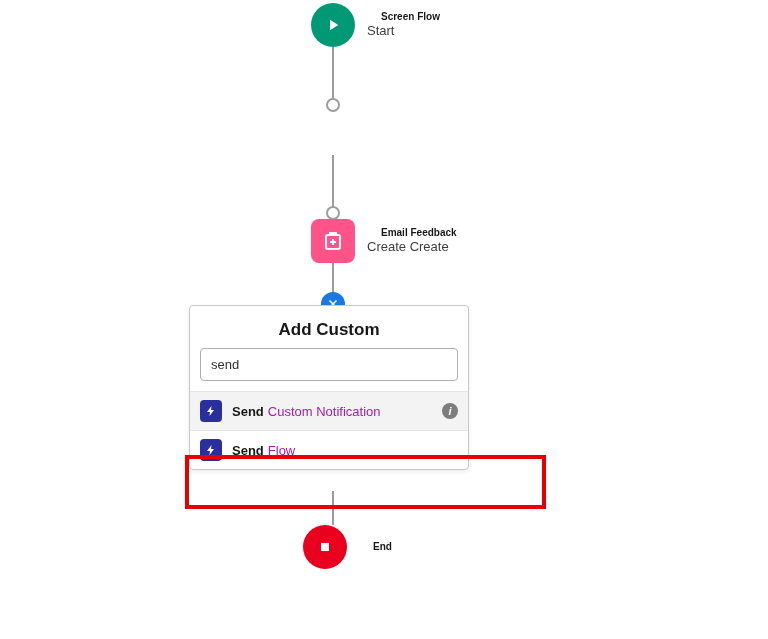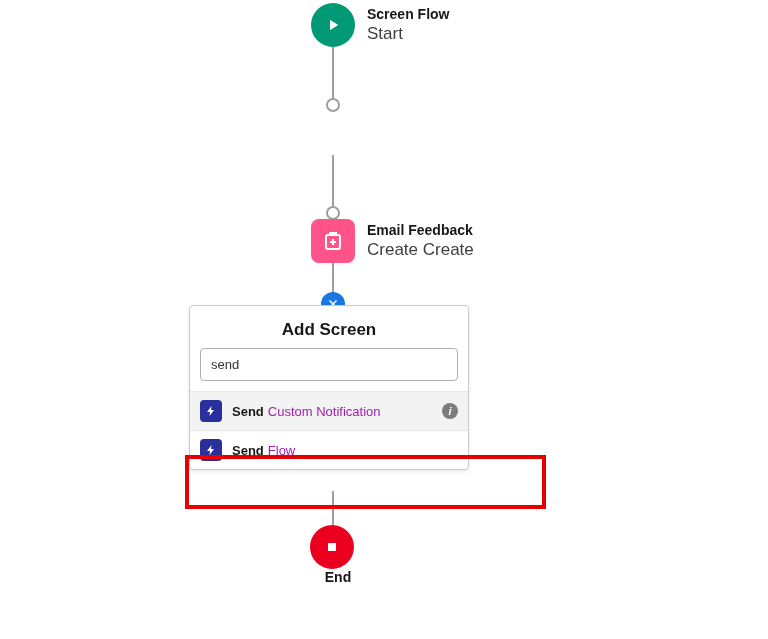--- a/index.html
+++ b/index.html
@@ -1,22 +1,22 @@
 <!DOCTYPE html>
 <html><head>
 <meta charset="utf-8">
 <style>
   html,body{margin:0;padding:0;width:768px;height:639px;font-family:-apple-system,BlinkMacSystemFont,"Segoe UI",Arial,sans-serif;background:#fff;color:#181818;}
   .canvas{position:relative;width:768px;height:639px;}
   .node{position:absolute;display:flex;align-items:center;}
   .icon-box{width:44px;height:44px;border-radius:8px;display:flex;align-items:center;justify-content:center;flex:0 0 44px;}
   .icon-circle{width:44px;height:44px;border-radius:50%;display:flex;align-items:center;justify-content:center;flex:0 0 44px;}
   .lbl{margin-left:12px;line-height:1.25;}
-  .lbl .t{font-weight:700;font-size:14px;}
-  .lbl .s{font-size:17px;color:#3e3e3e;}
+  .lbl .t{font-weight:700;font-size:10px;margin-left:14px;}
+  .lbl .s{font-size:13px;color:#3e3e3e;}
   .connector{position:absolute;width:2px;background:#9d9d9d;left:50%;transform:translateX(-1px);}
   .mini-circle{position:absolute;width:10px;height:10px;border:2px solid #9d9d9d;background:#fff;border-radius:50%;}
   .close-btn{position:absolute;width:24px;height:24px;border-radius:50%;background:#1b78e2;display:flex;align-items:center;justify-content:center;cursor:pointer;}
   .panel{position:absolute;left:189px;top:305px;width:278px;background:#fff;border:1px solid #c9c9c9;border-radius:4px;box-shadow:0 2px 4px rgba(0,0,0,.08);}
   .panel-title{text-align:center;font-weight:700;font-size:17px;padding:14px 0 8px;}
   .search-wrap{padding:0 10px 10px;}
   .search{width:100%;box-sizing:border-box;border:1px solid #b0b0b0;border-radius:4px;padding:8px 10px;font-size:13px;color:#333;}
   .result-row{display:flex;align-items:center;padding:8px 10px;font-size:13px;border-top:1px solid #e5e5e5;cursor:pointer;}
   .result-row.first{background:#f3f3f3;}
   .bolt{width:22px;height:22px;border-radius:4px;background:#2a2f9e;display:flex;align-items:center;justify-content:center;margin-right:10px;flex:0 0 22px;}
@@ -68,21 +68,21 @@
   </div>
 
   <div class="close-btn" style="left:321px;top:292px;">
     <svg width="12" height="12" viewBox="0 0 24 24" stroke="#fff" stroke-width="3">
         <line x1="5" y1="5" x2="19" y2="19"></line>
         <line x1="19" y1="5" x2="5" y2="19"></line>
       </svg>
   </div>
 
   <div class="panel">
-    <div class="panel-title">Add Screen</div>
+    <div class="panel-title">Add Custom</div>
     <div class="search-wrap">
       <input class="search" type="text" value="send" style="">
     </div>
     <div class="result-row first">
       <div class="bolt">
         <svg width="12" height="12" viewBox="0 0 24 24" fill="#fff">
             <path d="M13 2L4 14h6l-1 8 9-12h-6l1-8z"></path>
           </svg>
       </div>
       <span class="name">Send</span>
@@ -95,21 +95,21 @@
             <path d="M13 2L4 14h6l-1 8 9-12h-6l1-8z"></path>
           </svg>
       </div>
       <span class="name">Send</span>
       <span class="sub">Flow</span>
     </div>
   </div>
 
   <div class="highlight" style="left:185px;top:455px;width:353px;height:46px;"></div>
 
-  <div class="node" style="left:310px;top:525px;flex-direction:column;">
+  <div class="node" style="left:303px;top:525px;">
     <div class="icon-circle" style="background:#ea001e;">
       <svg width="16" height="16" viewBox="0 0 24 24">
           <rect x="6" y="6" width="12" height="12" fill="#fff"></rect>
         </svg>
     </div>
     <div class="lbl">
       <div class="t">End</div>
     </div>
   </div>
 

